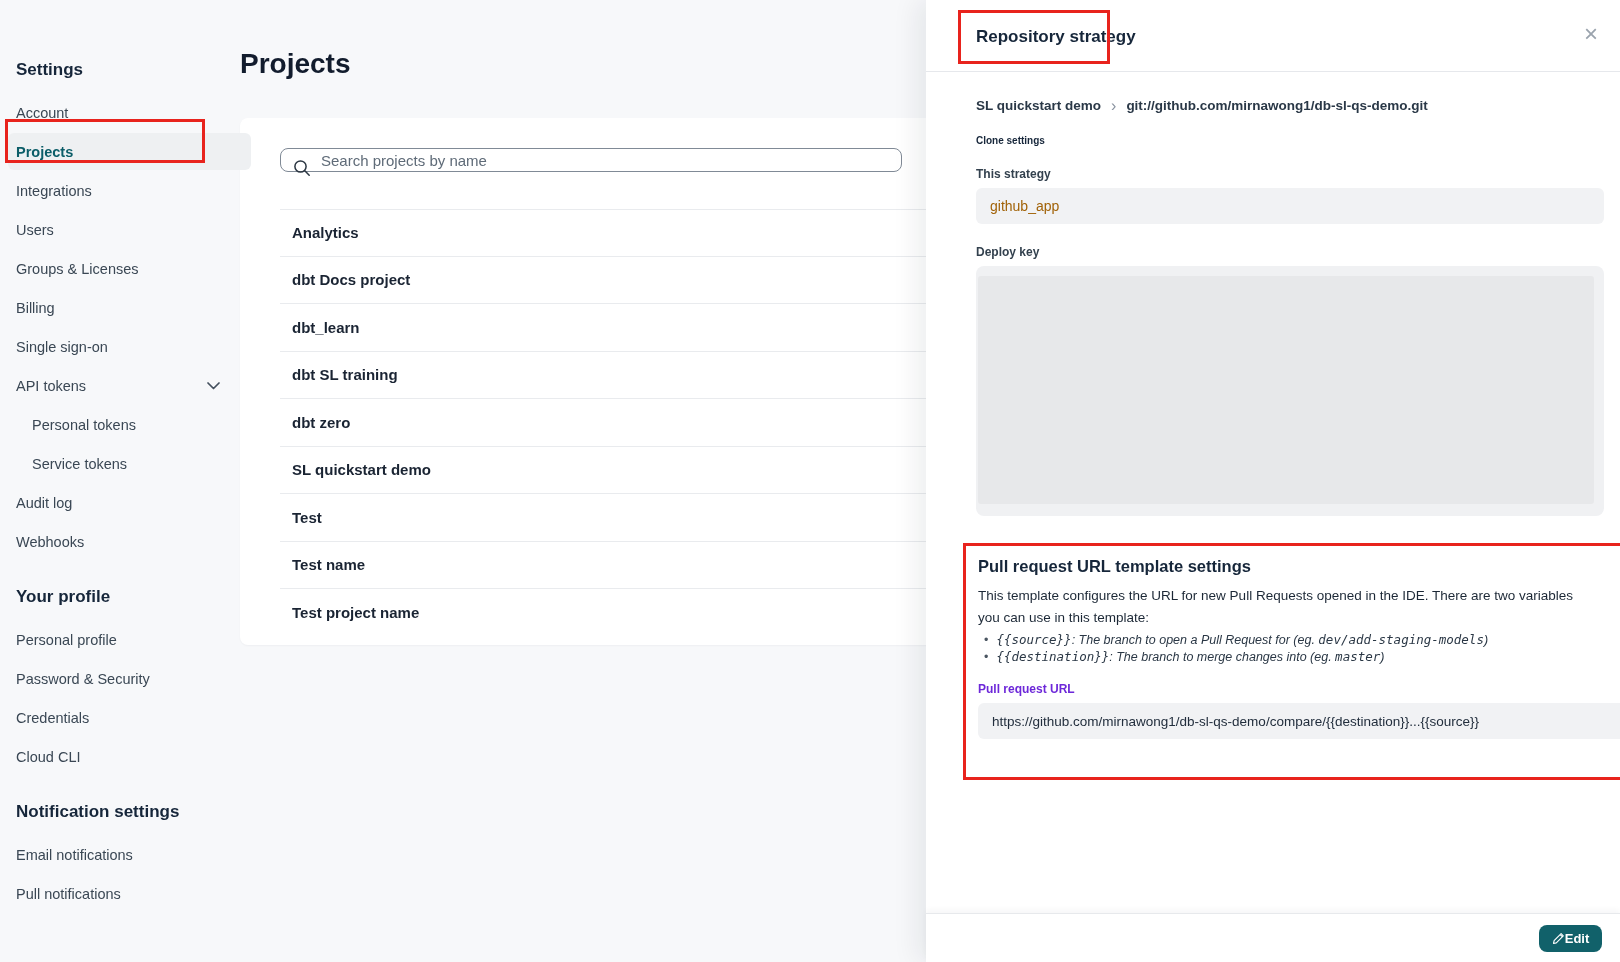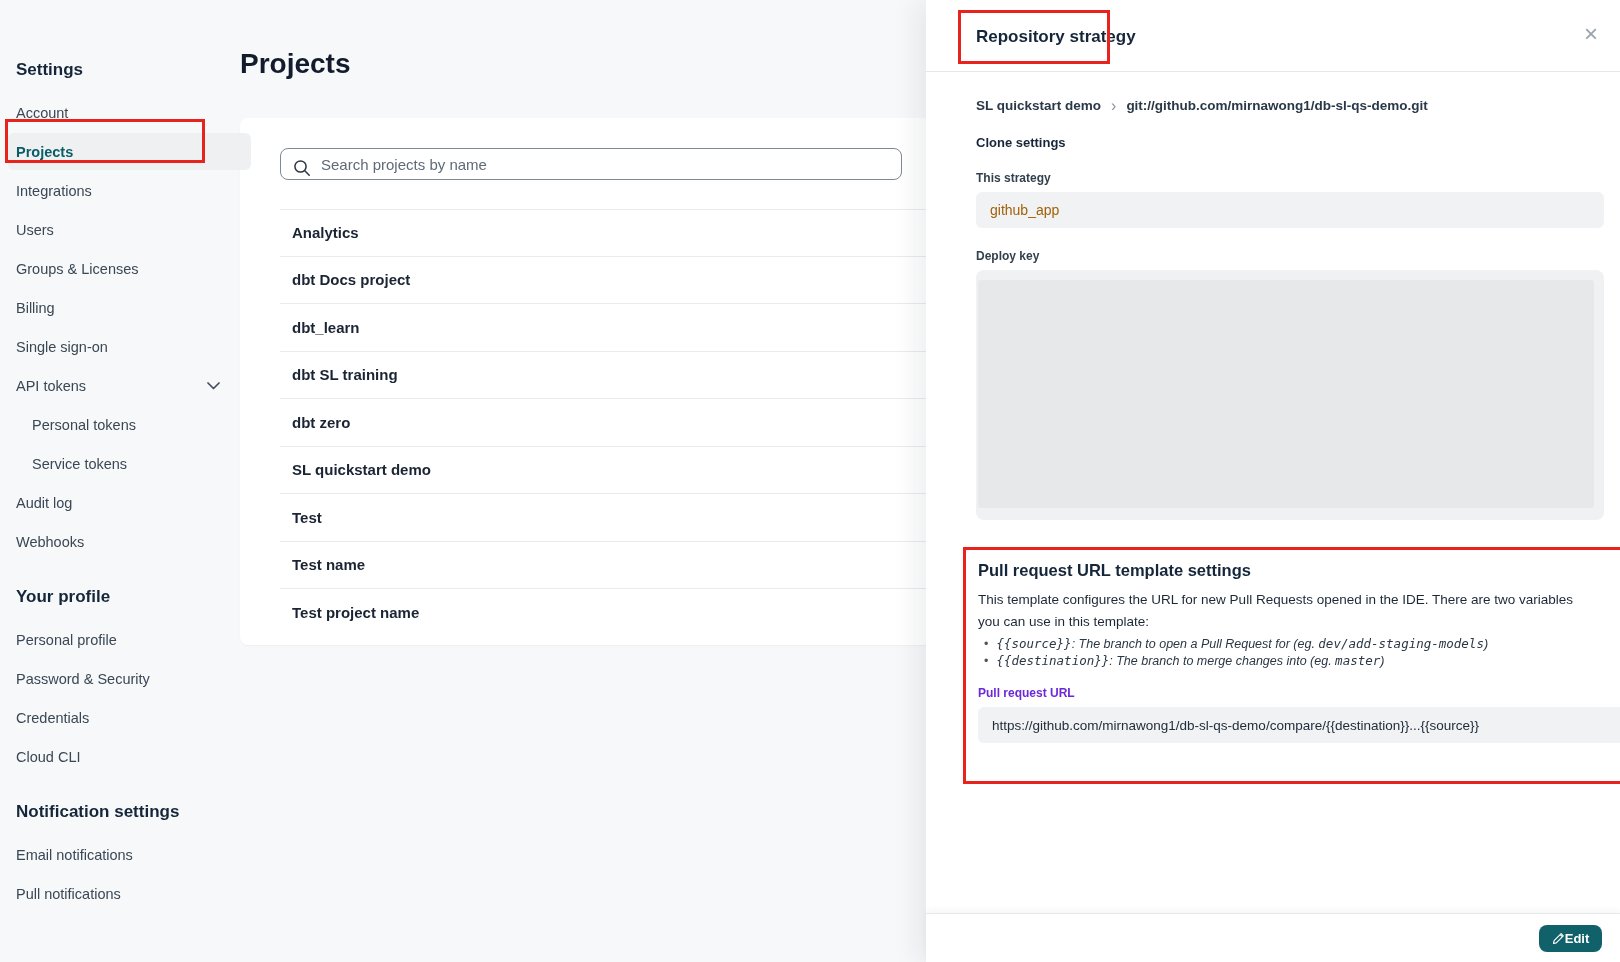--- a/index.html
+++ b/index.html
@@ -24,42 +24,42 @@
   .nav-list { margin-top:8px; }
 
   
   .red-box { position:absolute; border:3px solid #e8231d; background:transparent; pointer-events:none; z-index:40; }
   .red-box-projects { left:5px; top:119px; width:200px; height:44px; }
 
   
   .main { position:absolute; left:240px; top:0; width:1380px; height:962px; }
   .page-title { font-size:28px; font-weight:bold; color:#121c2d; position:absolute; left:0; top:48px; }
   .card { position:absolute; left:0; top:118px; width:1364px; height:527px; background:#ffffff; border-radius:8px; box-shadow:0 1px 2px rgba(16,24,40,0.04); }
-  .search-wrap { position:absolute; left:40px; top:30px; width:622px; height:32px; }
+  .search-wrap { position:absolute; left:40px; top:30px; width:622px; height:24px; }
   .search-input { width:100%; height:100%; border:1px solid #808a96; border-radius:8px; padding:0 14px 0 40px; font-size:15px; color:#222e3d; font-family:"Liberation Sans", sans-serif; background:#fff; outline:none; }
   .search-input::placeholder { color:#5f6b78; }
   .search-icon { position:absolute; left:13px; top:11px; }
   .project-list { list-style:none; position:absolute; left:40px; right:0; top:91px; }
   .project-row { height:47.5px; display:flex; align-items:center; border-bottom:1px solid #e9ebee; font-size:15px; font-weight:bold; color:#1a2433; padding-left:12px; cursor:pointer; }
   .project-row:first-child { border-top:1px solid #e9ebee; }
   .project-row:last-child { border-bottom:none; }
 
   
   .panel { position:absolute; left:926px; top:0; width:694px; height:962px; background:#ffffff; box-shadow:-10px 0 24px rgba(16,24,40,0.07); z-index:20; }
   .panel-header { position:relative; height:72px; border-bottom:1px solid #e6e8ec; }
   .panel-title { position:absolute; left:50px; top:27px; font-size:17px; font-weight:bold; color:#16263a; }
   .red-box-title { left:32px; top:10px; width:152px; height:54px; position:absolute; border:3px solid #e8231d; pointer-events:none; }
   .panel-close { position:absolute; right:22px; top:22px; font-size:24px; line-height:24px; color:#9aa3ad; cursor:pointer; font-weight:normal; }
 
   .panel-body { padding:0 16px 0 50px; }
   .breadcrumb { margin-top:26px; display:flex; align-items:center; gap:10px; font-size:13.5px; font-weight:bold; color:#2a3847; }
   .crumb-sep { color:#8a93a0; font-size:16px; font-weight:normal; line-height:12px; }
   .crumb-link { cursor:pointer; }
 
-  .section-heading { margin-top:22px; font-size:13px; font-weight:bold; color:#16263a; }
+  .section-heading { margin-top:22px; font-size:10px; font-weight:bold; color:#16263a; }
   .field-label { margin-top:21px; font-size:12px; font-weight:bold; color:#33414e; }
   .field { margin-top:7px; height:36px; background:#f1f2f4; border-radius:6px; display:flex; align-items:center; padding:0 14px; font-size:14px; color:#a16207; }
   .deploy-box { margin-top:7px; height:250px; background:#f0f1f3; border-radius:8px; padding:10px 10px 12px 2px; }
   .deploy-inner { width:100%; height:100%; background:#e7e8ea; border-radius:3px; }
 
   .pr-section { margin:27px 0 0 -13px; width:734px; border:3px solid #e8231d; padding:9px 12px 38px 12px; }
   .pr-heading { font-size:16.5px; font-weight:bold; color:#16263a; margin-top:2px; }
   .pr-desc { margin-top:9px; font-size:13.5px; line-height:1.6; color:#1c2836; width:600px; }
   .pr-bullets { list-style:none; margin-top:4px; }
   .pr-bullets li { font-size:12.5px; font-style:italic; color:#2a3745; line-height:16.5px; padding-left:6px; }

